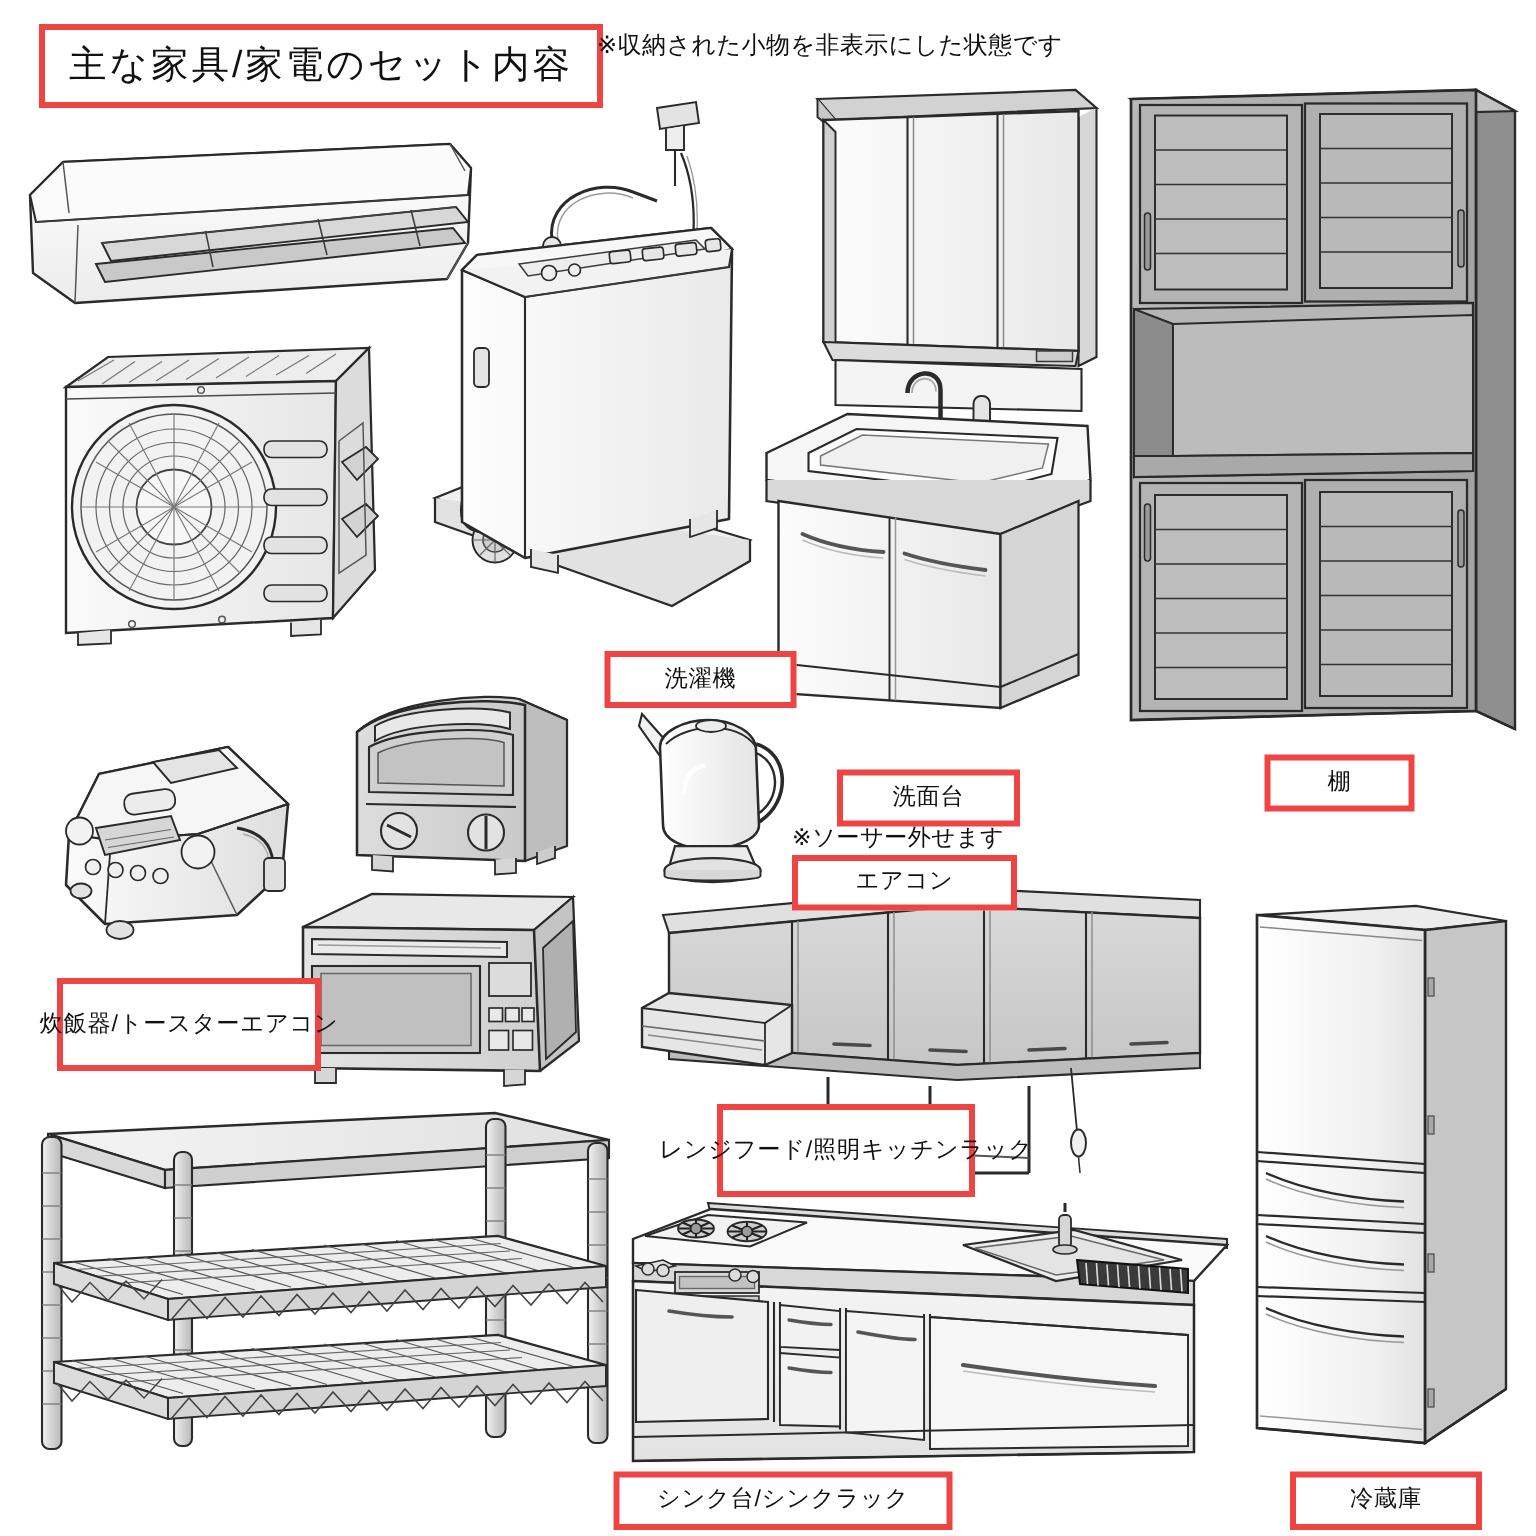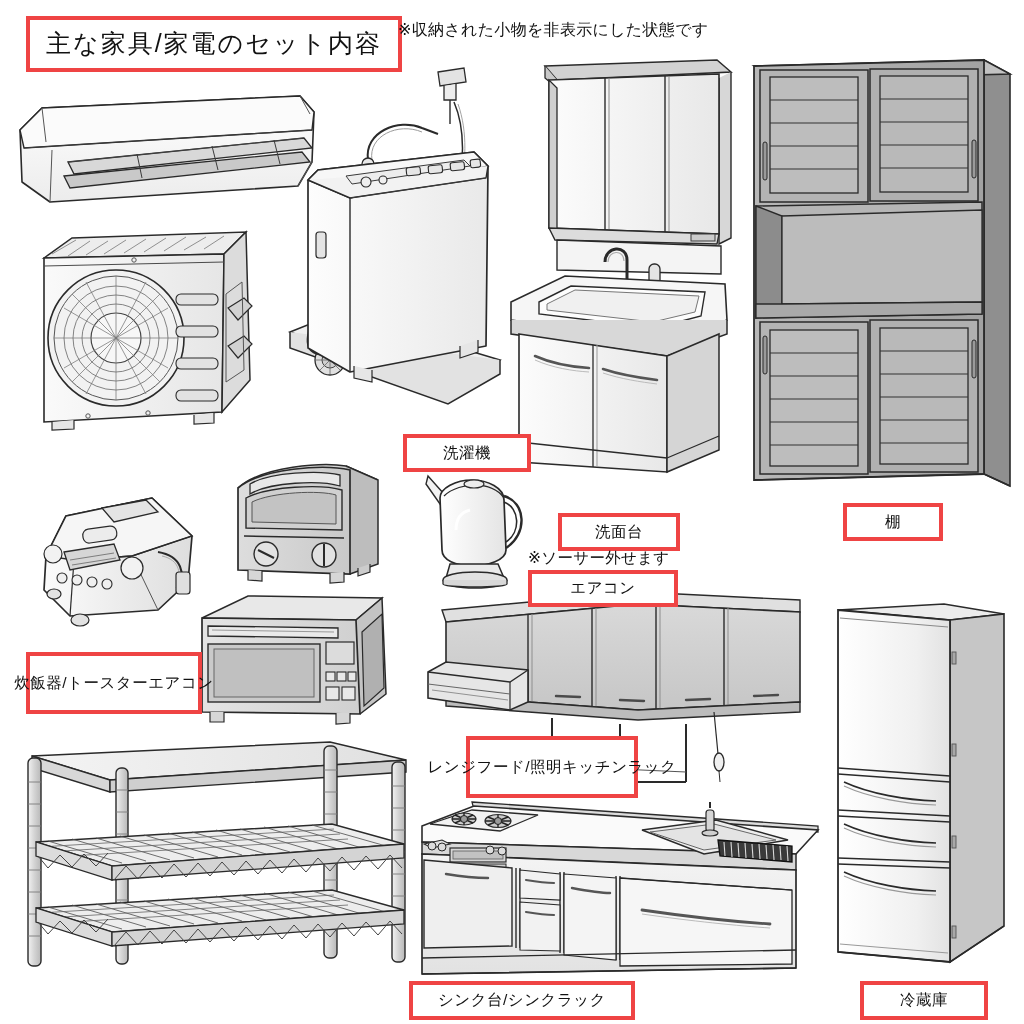--- a/index.html
+++ b/index.html
@@ -27,21 +27,21 @@
     display:flex;align-items:center;justify-content:center;
     z-index:40;
   }
   .titlebox{
     border-width:4px;
     font-size:25px;
     letter-spacing:2px;
     padding:2px 14px;
   }
   .lbl{font-size:15.5px;padding:2px 24px;}
-  .lbl2{font-size:15.5px;padding:3px 9px;}
+  .lbl2{font-size:15.5px;padding:3px 9px;margin-left:12px;}
   .plainnote{
     position:absolute;color:#111;font-weight:400;
     font-size:15.5px;letter-spacing:.3px;white-space:pre;z-index:40;
   }
   .note-top{font-size:16px;}
 
   
   .art{position:absolute;}
   .art svg{display:block;overflow:visible;}
 

